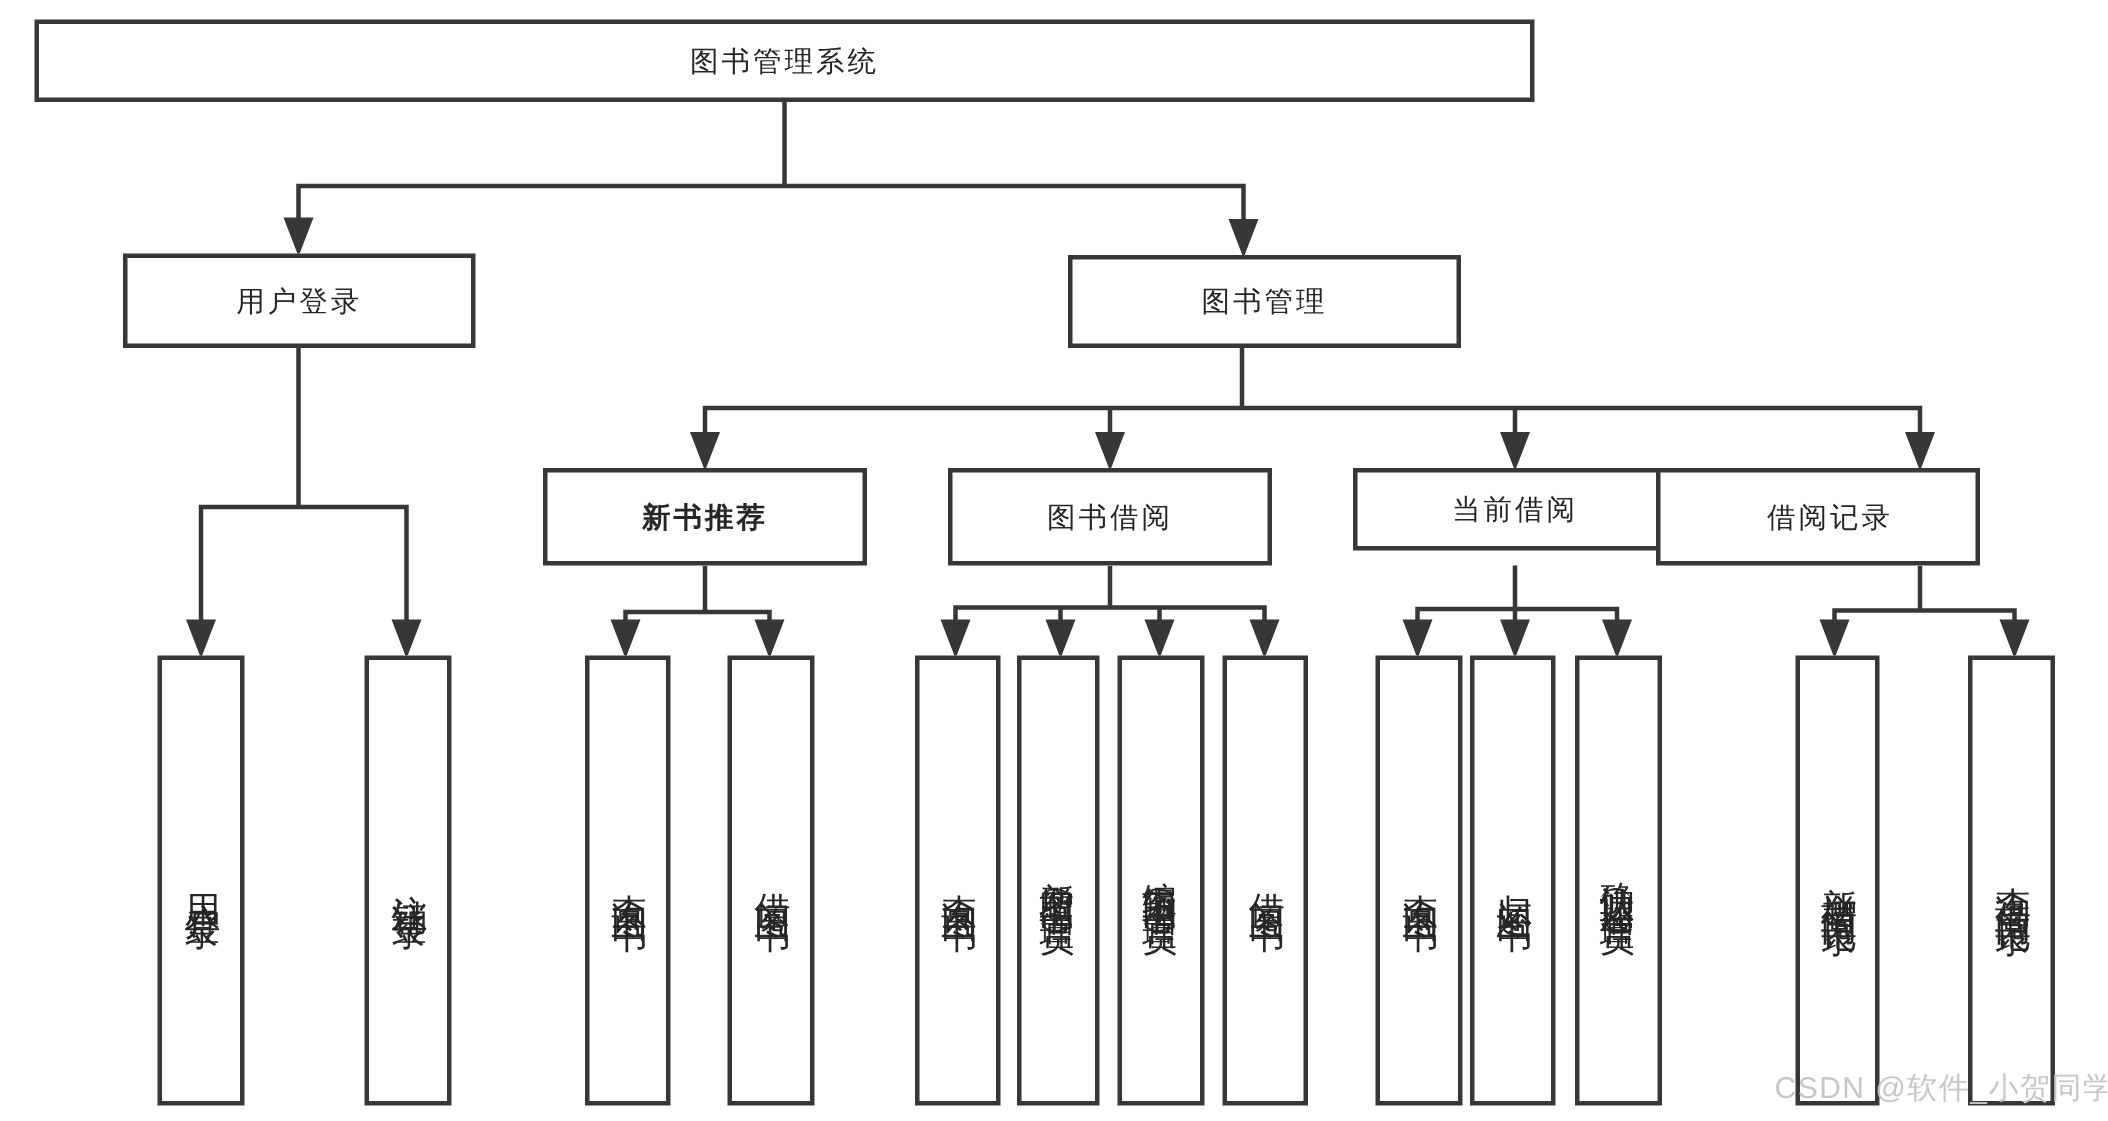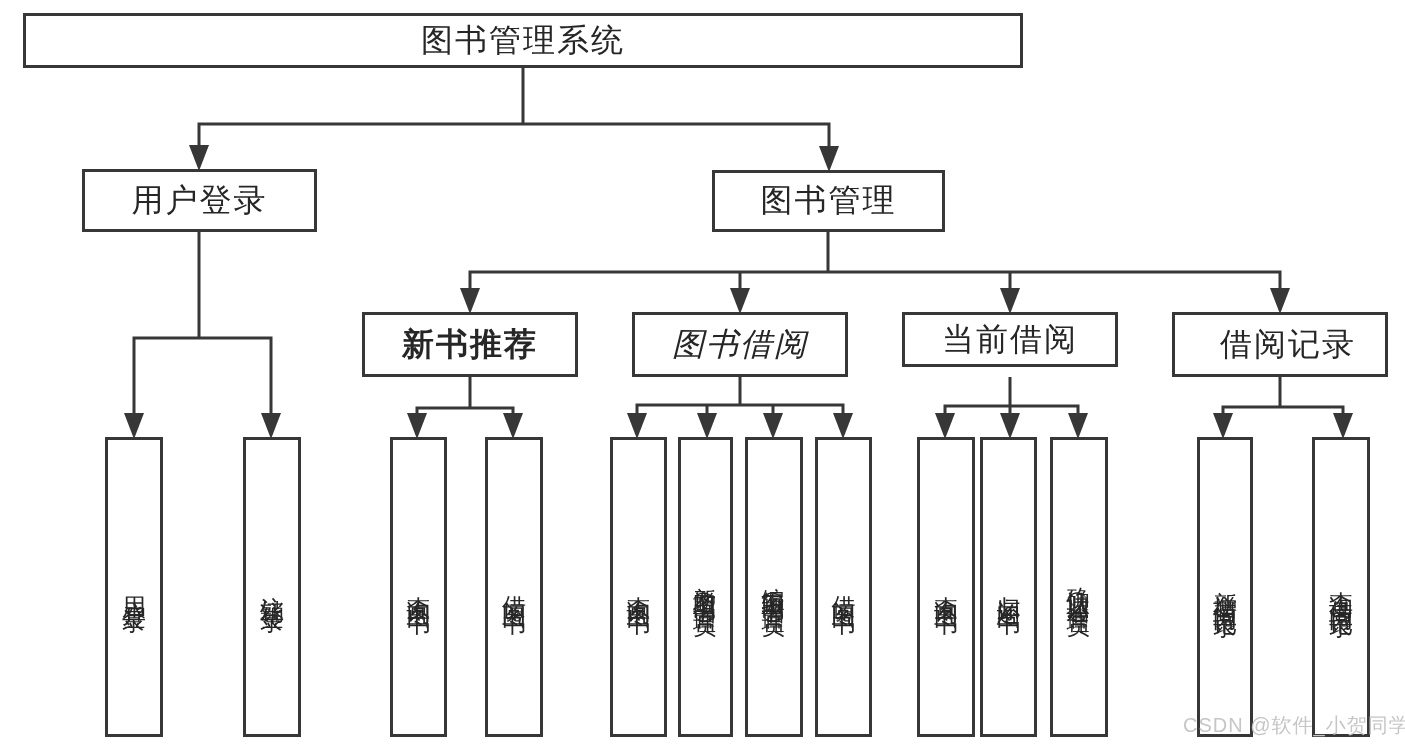--- a/index.html
+++ b/index.html
@@ -21,41 +21,41 @@
   .box {
     position: absolute;
     box-sizing: border-box;
     background: #ffffff;
     border: 3px solid #373737;
     display: flex;
     align-items: center;
     justify-content: center;
   }
   .hbox {
-    font-size: 32px;
+    font-size: 19px;
     letter-spacing: 2px;
     white-space: nowrap;
   }
   .vbox {
     writing-mode: vertical-rl;
     text-orientation: mixed;
     font-size: 24px;
     letter-spacing: 5px;
     top: 437px;
     height: 300px;
   }
   .vbox.long { letter-spacing: 4px; font-size: 23px; }
   
   .b-root            { left: 23px;   top: 13px;  width: 1000px; height: 55px; }
   .b-user-login      { left: 82px;   top: 169px; width: 235px;  height: 63px; }
-  .b-book-mgmt       { left: 712px;  top: 170px; width: 233px;  height: 62px; }
+  .b-book-mgmt       { left: 712px;  top: 170px; width: 262px;  height: 62px; }
   .b-new-book        { left: 362px;  top: 312px; width: 216px;  height: 65px; font-weight: bold; }
-  .b-book-borrow     { left: 632px;  top: 312px; width: 216px;  height: 65px; font-style: italic; }
+  .b-book-borrow     { left: 632px;  top: 312px; width: 216px;  height: 65px; }
   .b-cur-borrow      { left: 902px;  top: 312px; width: 216px;  height: 55px; }
-  .b-borrow-rec      { left: 1172px; top: 312px; width: 216px;  height: 65px; padding-left: 16px; }
+  .b-borrow-rec      { left: 1104px; top: 312px; width: 216px;  height: 65px; padding-left: 16px; }
   .b-l-user-login    { left: 105px;  width: 58px; }
   .b-l-logout        { left: 243px;  width: 58px; }
   .b-l-rec-query     { left: 390px;  width: 57px; }
   .b-l-rec-borrow    { left: 485px;  width: 58px; }
   .b-l-bb-query      { left: 610px;  width: 57px; }
   .b-l-bb-add        { left: 678px;  width: 55px; }
   .b-l-bb-edit       { left: 745px;  width: 58px; }
   .b-l-bb-borrow     { left: 815px;  width: 57px; }
   .b-l-cb-query      { left: 917px;  width: 58px; }
   .b-l-cb-return     { left: 980px;  width: 57px; }

